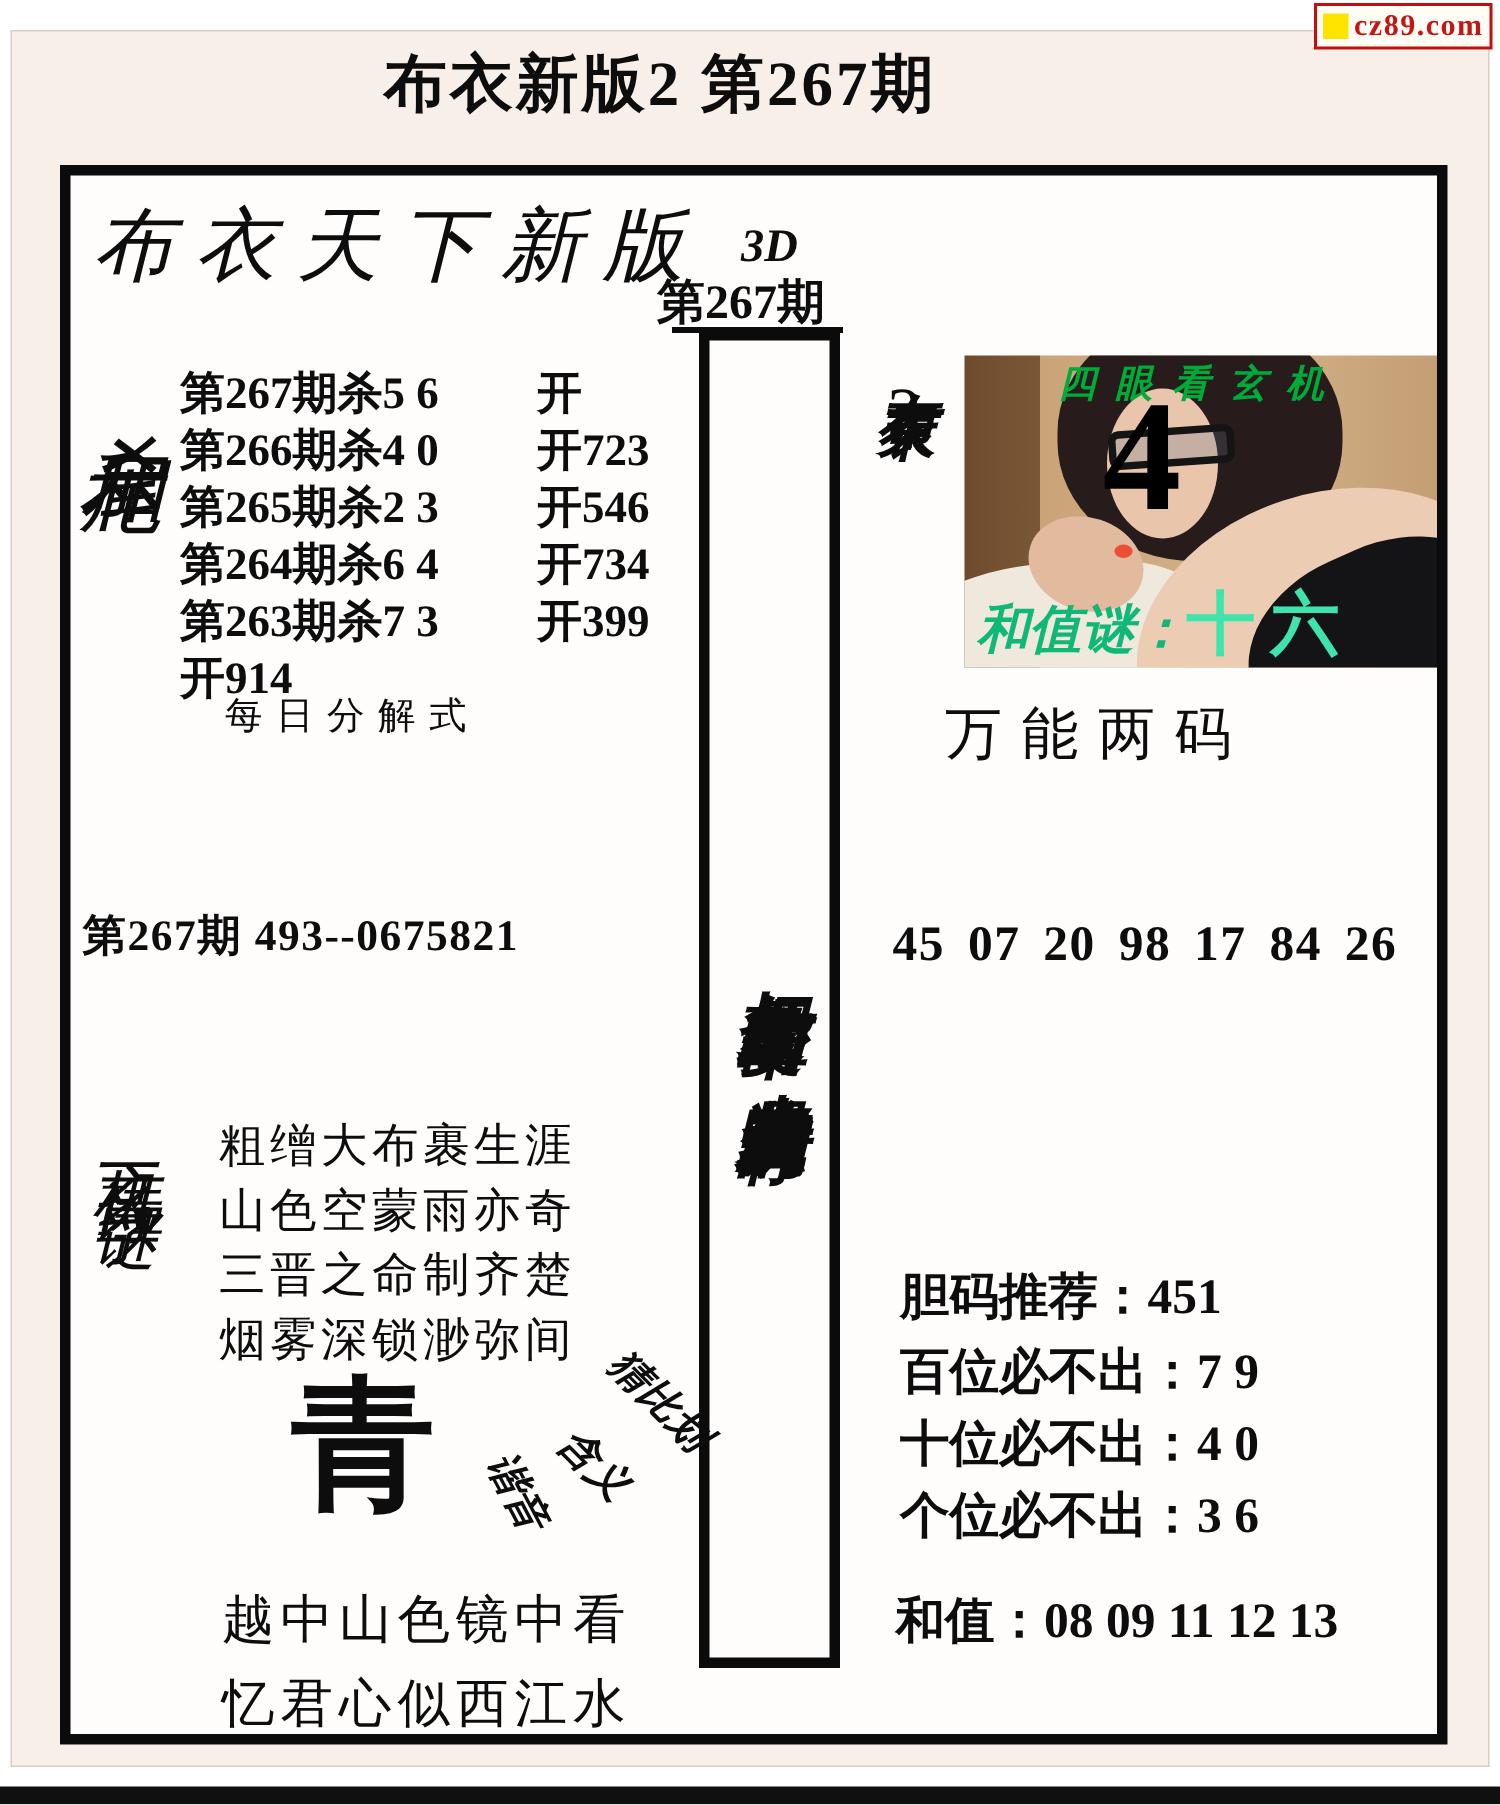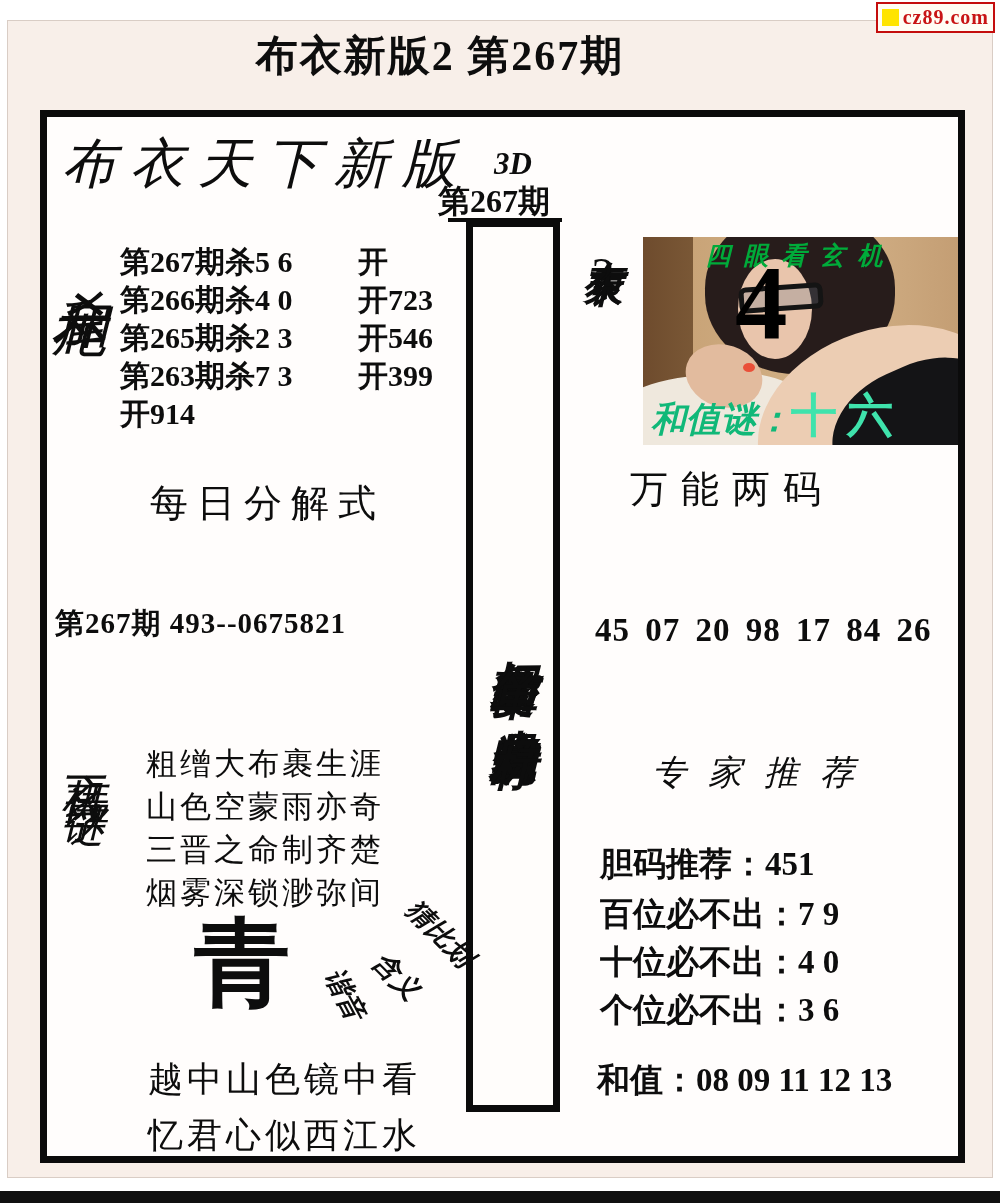--- a/index.html
+++ b/index.html
@@ -31,21 +31,21 @@
   .game{left:494px;top:146px;font-size:31px;font-weight:bold;font-style:italic;}
   .issue{left:438px;top:180px;font-size:32px;font-weight:bold;}
   .issue-underline{left:448px;top:218px;width:114px;height:4px;background:#0b0b0b;}
 
   .kill-label{left:52px;top:244px;font-size:57px;letter-spacing:8px;line-height:1;}
   .kill-list{left:120px;top:243px;width:330px;}
   .kill-row{display:flex;height:38px;align-items:center;font-size:30px;font-weight:bold;}
   .kill-row .k{width:238px;}
   .kill-row .o{white-space:nowrap;}
 
-  .daily-title{left:150px;top:478px;font-size:38px;letter-spacing:9px;}
+  .daily-title{left:150px;top:460px;font-size:25px;letter-spacing:9px;}
   .daily-formula{left:55px;top:604px;font-size:29px;font-weight:bold;letter-spacing:1px;}
 
   .slogan-box{left:466px;top:220px;width:94px;height:892px;border:7px solid #0b0b0b;box-sizing:border-box;
               background:#fffdfb;display:flex;justify-content:center;align-items:center;}
   .slogan-box .txt{writing-mode:vertical-rl;text-orientation:upright;font-size:47px;font-weight:bold;
                    font-style:italic;letter-spacing:2px;line-height:1;}
 
   .rbrand{left:576px;top:230px;display:flex;flex-direction:column;align-items:center;}
   .rbrand .nm{writing-mode:vertical-rl;text-orientation:upright;font-size:39px;font-weight:bold;font-style:italic;letter-spacing:4px;}
   .rbrand .num{font-size:46px;margin-top:2px;}
@@ -125,20 +125,24 @@
     </div>
     <div class="kill-row">
       <span class="k">第266期杀4 0</span>
       <span class="o">开723</span>
     </div>
     <div class="kill-row">
       <span class="k">第265期杀2 3</span>
       <span class="o">开546</span>
     </div>
     <div class="kill-row">
+      <span class="k">第264期杀6 4</span>
+      <span class="o">开734</span>
+    </div>
+    <div class="kill-row">
       <span class="k">第263期杀7 3</span>
       <span class="o">开399</span>
     </div>
     <div class="kill-row">
       <span class="o">开914</span>
     </div>
   </div>
 
   <div class="abs daily-title">每日分解式</div>
   <div class="abs daily-formula">第267期 493--0675821</div>
@@ -164,21 +168,20 @@
     <div class="abs ph-cap-top">四眼看玄机</div>
     <div class="abs ph-digit">4</div>
     <div class="abs ph-cap-bottom">
       <span class="lbl">和值谜：</span><span class="val">十六</span>
     </div>
   </div>
 
   <div class="abs codes-title">万能两码</div>
   <div class="abs codes-line2">45 07 20 98 17 84 26</div>
 
-  <div class="abs expert-title calli">专家推荐</div>
   <div class="abs expert-line exp0">胆码推荐：451</div>
   <div class="abs expert-line exp1">百位必不出：7 9</div>
   <div class="abs expert-line exp2">十位必不出：4 0</div>
   <div class="abs expert-line exp3">个位必不出：3 6</div>
   <div class="abs sum-line">和值：08 09 11 12 13</div>
 
   <div class="abs riddle-label calli vert">玄机诗一字谜</div>
   <div class="abs poem">
     <div>粗缯大布裹生涯</div>
     <div>山色空蒙雨亦奇</div>

